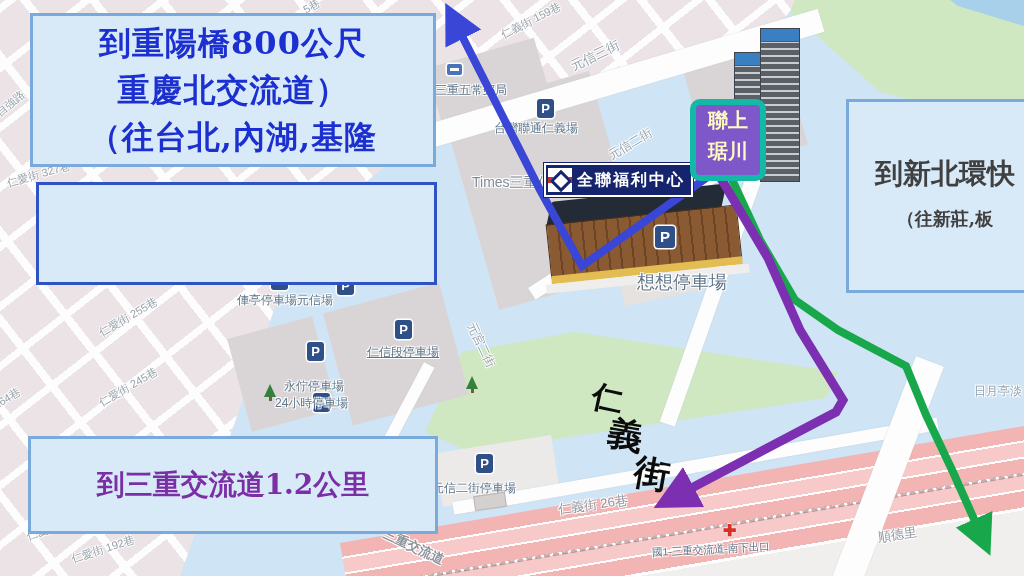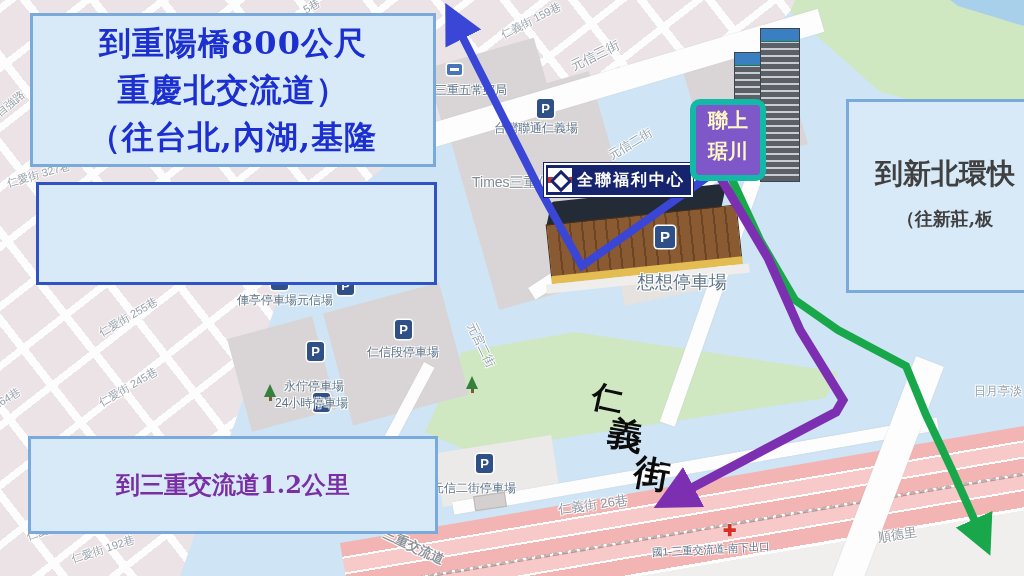--- a/index.html
+++ b/index.html
@@ -98,21 +98,21 @@
   .note div{white-space:nowrap;}
   .note-chongyang{left:30px;top:13px;width:400px;height:148px;color:#1c2fd0;
     font-size:32px;line-height:47px;letter-spacing:1px;}
   .note-walk{left:36px;top:182px;width:395px;height:97px;color:#e06a18;
     border-color:#3053c4;font-size:32px;line-height:46px;}
   .note-huankuai{left:822px;top:99px;width:192px;height:188px;color:#404040;
     font-size:28px;line-height:45px;margin-left:24px;}
   .note-huankuai .l2{font-size:33px;}
   .note-huankuai .sm{font-size:18px;}
   .note-sanchong{left:28px;top:436px;width:404px;height:92px;color:#7a2fa5;
-    font-size:24px;line-height:44px;}
+    font-size:28px;line-height:44px;}
 
   svg.routes{position:absolute;left:0;top:0;z-index:35;}
 </style>
 </head>
 <body>
 
 <div class="blocks"></div>
 <div class="abs park park-main"></div>
 <div class="abs park park-ne"></div>
 <div class="abs river"></div>
@@ -182,21 +182,21 @@
 <span class="ml steel" style="left:637px;top:270px;font-size:18px;z-index:36;">想想停車場</span>
 
 <span class="picon" style="left:271px;top:271px;">P</span>
 <span class="picon" style="left:337px;top:276px;">P</span>
 <span class="ml steel" style="left:237px;top:292px;">俥亭停車場元信場</span>
 
 <span class="picon" style="left:307px;top:342px;">P</span>
 <span class="ml steel" style="left:284px;top:378px;">永佇停車場</span>
 
 <span class="picon" style="left:395px;top:320px;">P</span>
-<span class="ml steel" style="left:367px;top:344px;">仁信段停車場</span>
+<span class="ml steel" style="left:367px;top:344px;text-decoration:underline;">仁信段停車場</span>
 
 <span class="picon" style="left:313px;top:393px;">P</span>
 <span class="ml steel" style="left:275px;top:395px;">24小時停車場</span>
 
 <span class="picon" style="left:476px;top:454px;">P</span>
 <span class="ml steel" style="left:432px;top:480px;">元信二街停車場</span>
 <span class="bldg-fp" style="left:474px;top:494px;width:30px;height:13px;transform:rotate(-8deg);"></span>
 
 <span class="tree" style="left:264px;top:384px;"></span>
 <span class="tree" style="left:466px;top:376px;"></span>

